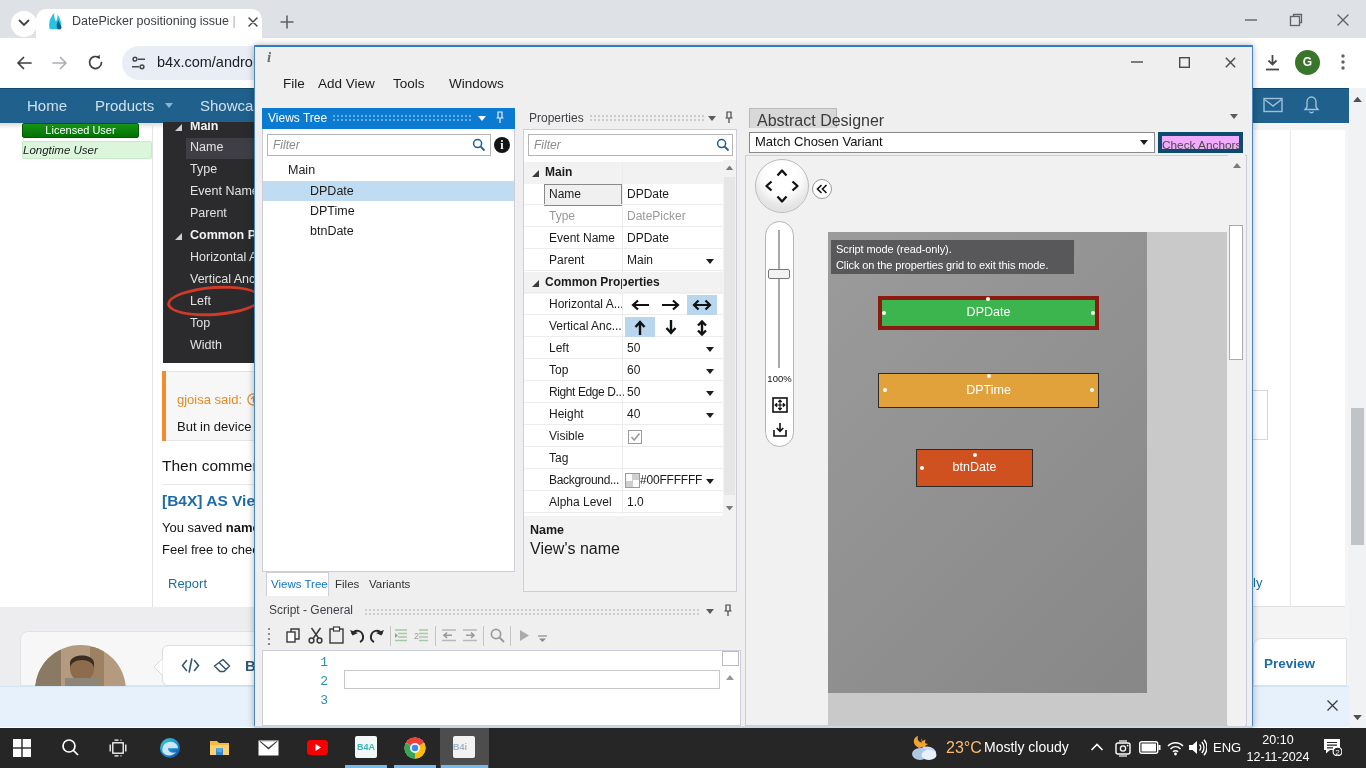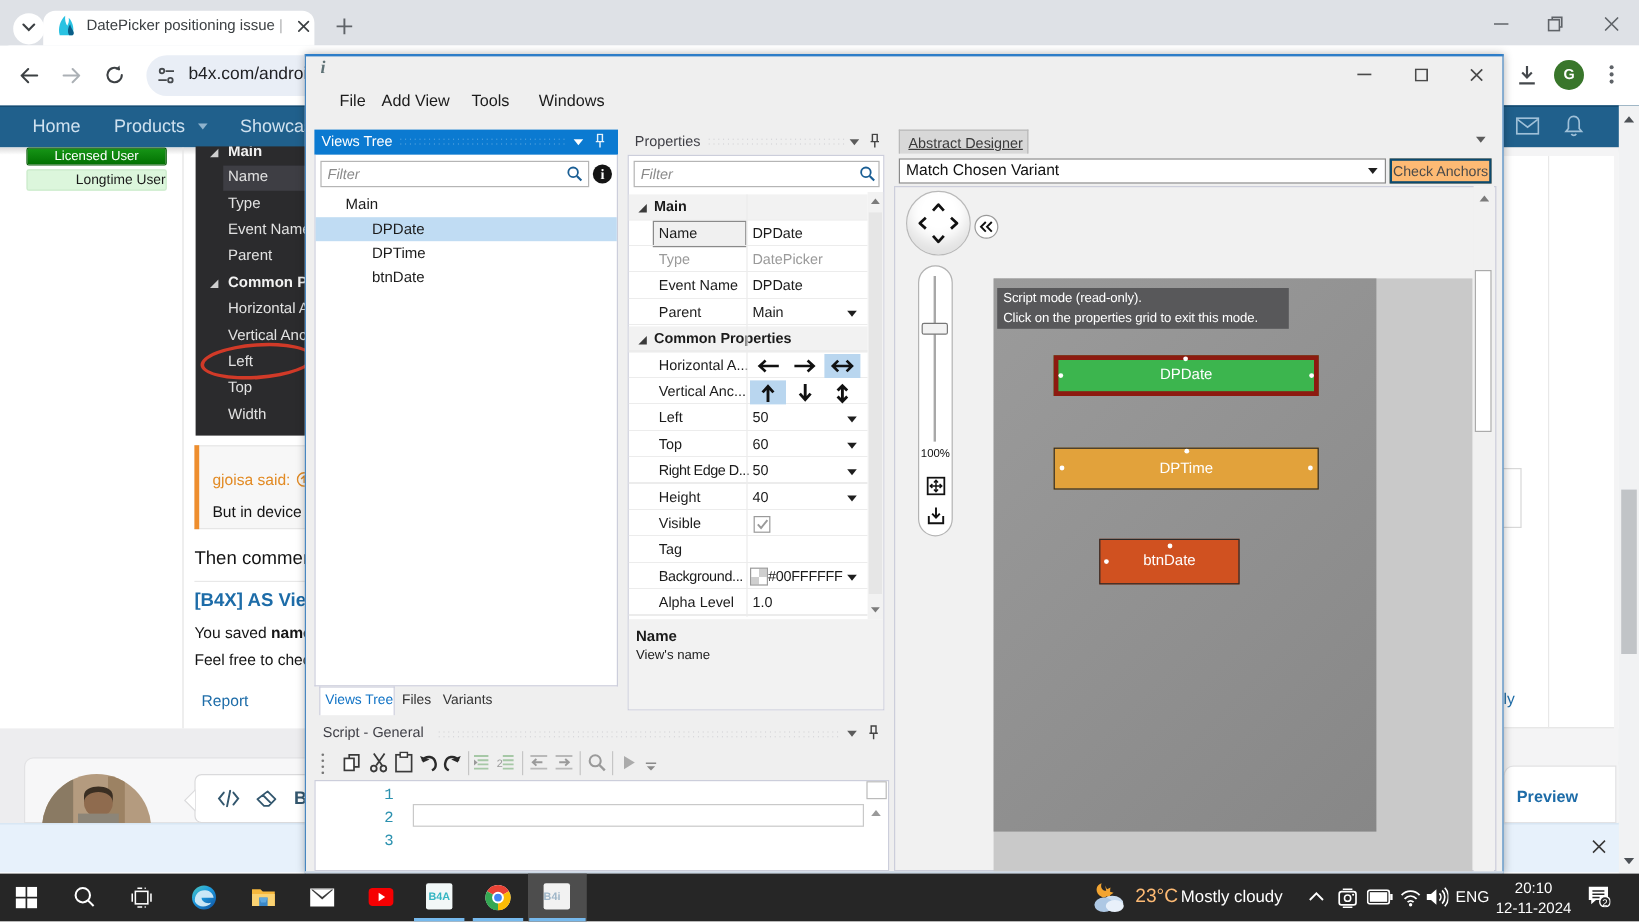--- a/index.html
+++ b/index.html
@@ -84,21 +84,21 @@
     <path d="M1.5 2.5 L10 9 L18.5 2.5" fill="none" stroke="#9FC0D8" stroke-width="1.4"></path>
   </svg>
 <svg class="abs" style="left:1302px;top:95px;" width="19" height="20" viewBox="0 0 19 20">
     <path d="M9.5 2 C6.5 2 5 4.5 5 7 V12 L3 14.5 H16 L14 12 V7 C14 4.5 12.5 2 9.5 2 Z" fill="none" stroke="#9FC0D8" stroke-width="1.4"></path>
     <path d="M7.5 16.5 A2.2 2.2 0 0 0 11.5 16.5" fill="none" stroke="#9FC0D8" stroke-width="1.4"></path>
   </svg>
 
 <div class="abs" style="left:0;top:123px;width:1366px;height:563px;background:#fff;"></div>
 <div class="abs" style="left:0;top:123px;width:1366px;height:6px;background:linear-gradient(#DCDCDC,rgba(255,255,255,0));"></div>
 <div class="abs" style="left:22px;top:123px;width:117px;height:15px;background:linear-gradient(#169416,#027102);border:1px solid #045A04;border-radius:2px;color:#fff;font-size:11px;text-align:center;line-height:13px;">Licensed User</div>
-<div class="abs" style="left:22px;top:141px;width:117px;height:18px;background:#DCF6DC;border:1px solid #C9EAC9;border-radius:2px;color:#1B1B1B;font-size:11.5px;text-align:right;line-height:16px;">Longtime User</div>
+<div class="abs" style="left:22px;top:141px;width:130px;height:18px;background:#DCF6DC;border:1px solid #C9EAC9;border-radius:2px;color:#1B1B1B;font-size:11.5px;text-align:left;line-height:16px;font-style:italic;">Longtime User</div>
 <div class="abs" style="left:152px;top:123px;width:1px;height:484px;background:#E3E3E3;"></div>
 
 <div class="abs" style="left:163px;top:122px;width:92px;height:241px;background:#2B2B2D;color:#E2E2E2;font-size:12.5px;overflow:hidden;white-space:nowrap;">
   <div class="abs" style="left:23px;top:16px;width:70px;height:21px;background:#3E3E44;"></div>
   <div class="abs" style="left:27px;top:-3px;font-weight:bold;color:#F2F2F2;">Main</div>
   <div class="abs" style="left:12px;top:2px;width:0;height:0;border-left:7px solid transparent;border-bottom:7px solid #CFCFCF;"></div>
   <div class="abs" style="left:27px;top:18px;">Name</div>
   <div class="abs" style="left:27px;top:40px;">Type</div>
   <div class="abs" style="left:27px;top:62px;">Event Name</div>
   <div class="abs" style="left:27px;top:84px;">Parent</div>
@@ -312,21 +312,21 @@
 <svg class="abs" style="left:471px;top:119px;" width="9" height="8" viewBox="0 0 9 8">
       <path d="M0.8 6 L4.5 1.5 L8.2 6 Z" fill="#7B7B7B"></path>
     </svg>
 <div class="abs" style="left:470px;top:132px;width:11px;height:318px;background:#E6E6E6;"></div>
 <svg class="abs" style="left:471px;top:459px;" width="9" height="8" viewBox="0 0 9 8">
       <path d="M0.8 2 L4.5 6.5 L8.2 2 Z" fill="#7B7B7B"></path>
     </svg>
 
 <div class="abs" style="left:270px;top:471px;width:212px;height:75px;background:#F2F2F2;"></div>
 <div class="abs" style="left:276px;top:478px;font-size:12.5px;font-weight:bold;color:#1B1B1B;">Name</div>
-<div class="abs" style="left:276px;top:495px;font-size:11px;color:#1B1B1B;">View's name</div>
+<div class="abs" style="left:276px;top:495px;font-size:16px;color:#1B1B1B;">View's name</div>
 
 <div class="abs" style="left:15px;top:558px;font-size:12px;color:#3F3F46;">Script - General</div>
 <div class="abs dotsg" style="left:110px;top:562px;width:336px;height:10px;"></div>
 <div class="abs caret" style="left:452px;top:564px;"></div>
 <svg class="abs" style="left:469px;top:559px;" width="10" height="13" viewBox="0 0 10 13">
       <path d="M3 1 H7 V7 H3 Z M1.5 7 H8.5 M5 7 V12" stroke="#444" stroke-width="1.2" fill="none"></path>
     </svg>
 <div id="stb" class="abs" style="left:8px;top:578px;width:479px;height:27px;">
  <svg class="abs" style="left:5px;top:4px;" width="4" height="18" viewBox="0 0 4 18">
         <circle cx="2" cy="2" r="1.1" fill="#777"></circle>
@@ -389,26 +389,26 @@
 </div>
 <div class="abs" style="left:8px;top:605px;width:479px;height:76px;background:#fff;border:1px solid #CCCEDB;"></div>
 <div class="abs mono" style="left:60px;top:608px;font-size:13px;color:#2B91AF;line-height:19px;text-align:right;width:14px;">1<br>2<br>3</div>
 <div class="abs" style="left:90px;top:625px;width:376px;height:19px;border:1px solid #C9C9C9;"></div>
 <div class="abs" style="left:468px;top:606px;width:17px;height:15px;background:#fff;border:1px solid #BBB;"></div>
 <svg class="abs" style="left:471px;top:628px;" width="10" height="9" viewBox="0 0 10 9">
       <path d="M1 7 L5 2 L9 7 Z" fill="#9A9A9A"></path>
     </svg>
 
 <div class="abs" style="left:491px;top:110px;width:502px;height:571px;background:#F1F1F1;border:1px solid #CCCEDB;"></div>
-<div class="abs" style="left:495px;top:63px;width:108px;height:20px;background:#D8D8D8;border:1px solid #B9B9B9;border-bottom:none;color:#3A3A3A;font-size:12px;padding:3px 0 0 7px;white-space:nowrap;text-decoration:underline;">Abstract Designer</div>
+<div class="abs" style="left:495px;top:63px;width:88px;height:20px;background:#D8D8D8;border:1px solid #B9B9B9;border-bottom:none;color:#3A3A3A;font-size:16px;padding:3px 0 0 7px;white-space:nowrap;">Abstract Designer</div>
 <div class="abs caret" style="left:976px;top:69px;"></div>
 <div class="abs" style="left:495px;top:87px;width:406px;height:21px;background:#fff;border:1px solid #8A8A8A;"></div>
 <div class="abs" style="left:501px;top:89px;font-size:13px;color:#111;">Match Chosen Variant</div>
 <div class="abs caretb" style="left:886px;top:95px;"></div>
-<div class="abs" style="left:904px;top:87px;width:85px;height:21px;background:#fdba74;border:2px solid #0c4a6e;color:#4A4A4A;font-size:11.8px;text-align:center;line-height:19px;white-space:nowrap;">Check Anchors</div>
+<div class="abs" style="left:904px;top:87px;width:85px;height:21px;background:#f0abfc;border:4px solid #0c4a6e;color:#4A4A4A;font-size:11.8px;text-align:center;line-height:19px;white-space:nowrap;">Check Anchors</div>
 <div class="abs" style="left:574px;top:187px;width:399px;height:494px;background:#C9C9C9;"></div>
 <div class="abs" style="left:574px;top:187px;width:319px;height:461px;background:linear-gradient(135deg,#9B9B9B,#878787);"></div>
 <div class="abs" style="left:577px;top:195px;width:243px;height:34px;background:#58585A;color:#FFF;font-size:11px;letter-spacing:-0.1px;line-height:16px;padding:1px 0 0 5px;">Script mode (read-only).<br>Click on the properties grid to exit this mode.</div>
 <div class="abs" style="left:624px;top:251px;width:221px;height:34px;background:#3CB54E;border:4px solid #8D1A10;color:#fff;font-size:12.5px;text-align:center;line-height:25px;">DPDate</div>
 <div class="abs" style="left:628px;top:266px;width:4px;height:4px;border-radius:50%;background:#fff;"></div>
 <div class="abs" style="left:732px;top:252px;width:4px;height:4px;border-radius:50%;background:#fff;"></div>
 <div class="abs" style="left:837px;top:266px;width:4px;height:4px;border-radius:50%;background:#fff;"></div>
 <div class="abs" style="left:624px;top:328px;width:221px;height:35px;background:#E2A23B;border:1px solid #2A2A2A;color:#fff;font-size:12.5px;text-align:center;line-height:32px;">DPTime</div>
 <div class="abs" style="left:629px;top:343px;width:4px;height:4px;border-radius:50%;background:#fff;"></div>
 <div class="abs" style="left:733px;top:329px;width:4px;height:4px;border-radius:50%;background:#fff;"></div>

